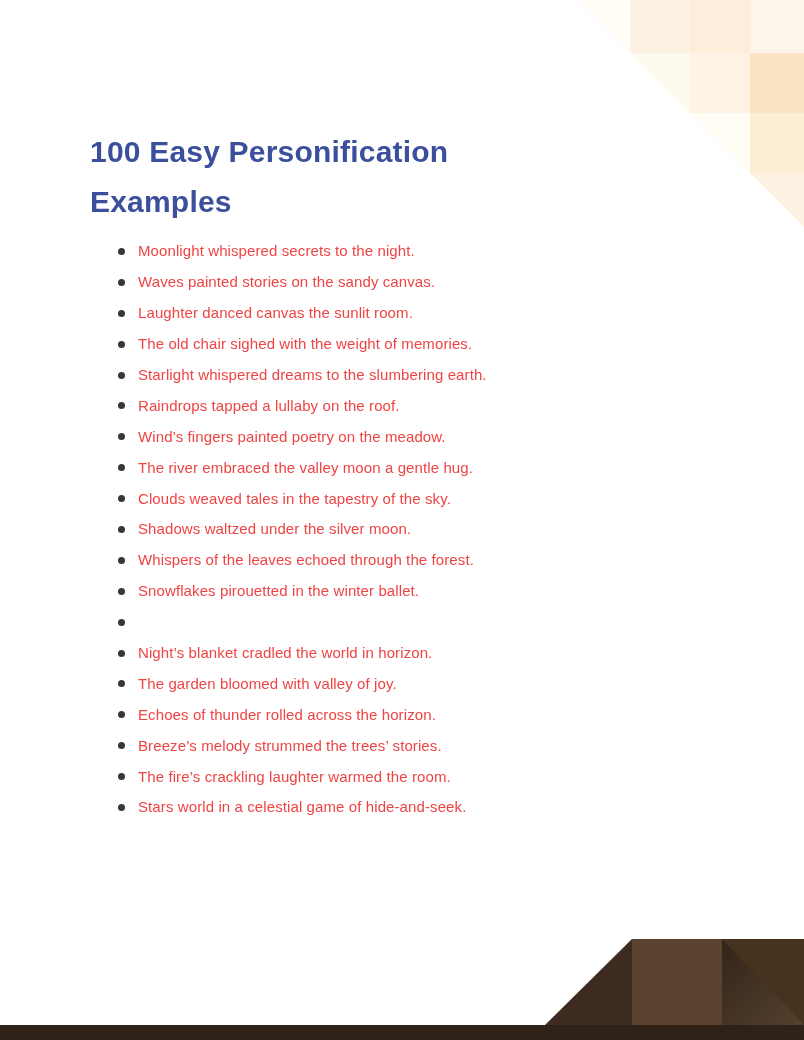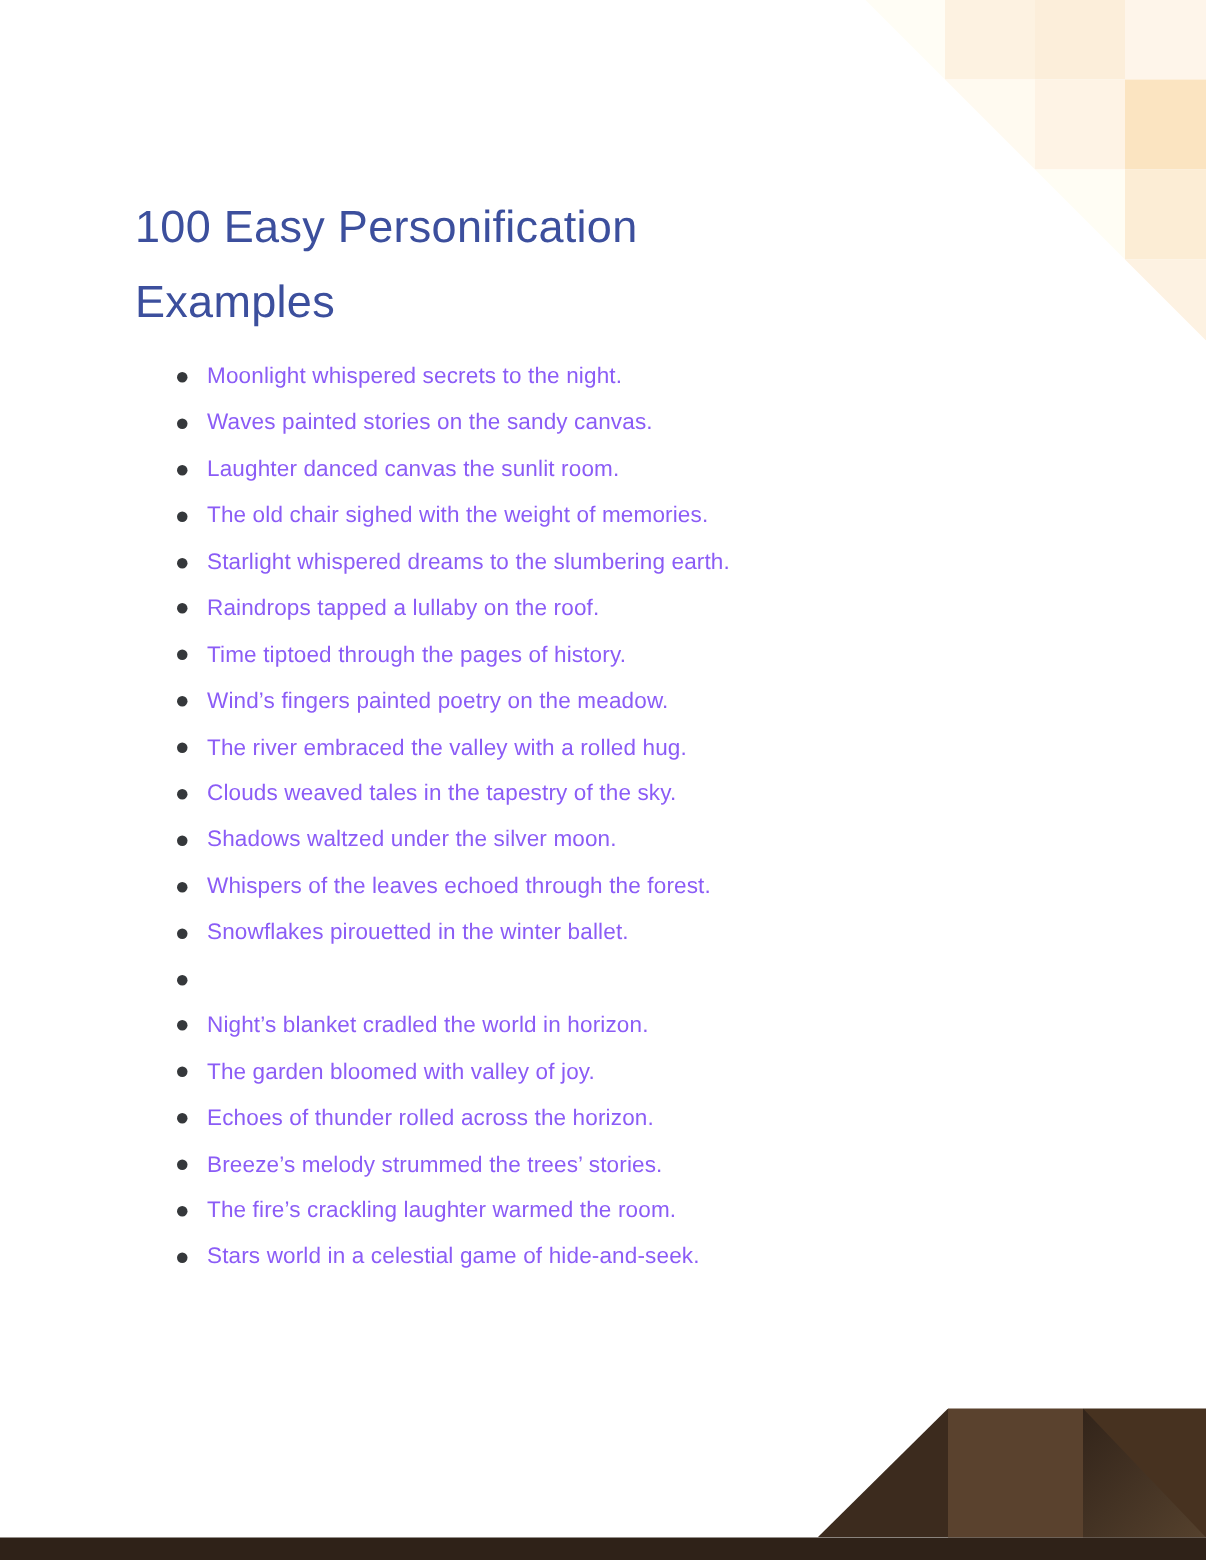--- a/index.html
+++ b/index.html
@@ -32,21 +32,21 @@
   }
 
   
   .page-title {
     position: absolute;
     left: 90px;
     top: 127px;
     width: 430px;
     margin: 0;
     font-size: 30px;
-    font-weight: normal;
+    font-weight: bold;
     line-height: 50px;
     color: #3c4f9d;
     letter-spacing: 0.2px;
   }
 
   
   .examples-list {
     position: absolute;
     left: 110px;
     top: 236px;
@@ -64,21 +64,21 @@
     flex: none;
     width: 7px;
     height: 7px;
     border-radius: 50%;
     background: #35383b;
     margin: 0 13px 0 8px;
   }
   .item-text {
     font-size: 15px;
     line-height: 18px;
-    color: #8b5cf6;
+    color: #ef4444;
     letter-spacing: 0.1px;
     white-space: nowrap;
   }
 
   
   .footer-triangle {
     position: absolute;
     left: 545px;
     top: 939px;
     width: 87px;
@@ -156,29 +156,25 @@
   <li>
       <span class="bullet"></span>
       <span class="item-text">Starlight whispered dreams to the slumbering earth.</span>
     </li>
   <li>
       <span class="bullet"></span>
       <span class="item-text">Raindrops tapped a lullaby on the roof.</span>
     </li>
   <li>
       <span class="bullet"></span>
-      <span class="item-text">Time tiptoed through the pages of history.</span>
-    </li>
-  <li>
-      <span class="bullet"></span>
       <span class="item-text">Wind’s fingers painted poetry on the meadow.</span>
     </li>
   <li>
       <span class="bullet"></span>
-      <span class="item-text">The river embraced the valley with a rolled hug.</span>
+      <span class="item-text">The river embraced the valley moon a gentle hug.</span>
     </li>
   <li>
       <span class="bullet"></span>
       <span class="item-text">Clouds weaved tales in the tapestry of the sky.</span>
     </li>
   <li>
       <span class="bullet"></span>
       <span class="item-text">Shadows waltzed under the silver moon.</span>
     </li>
   <li>

